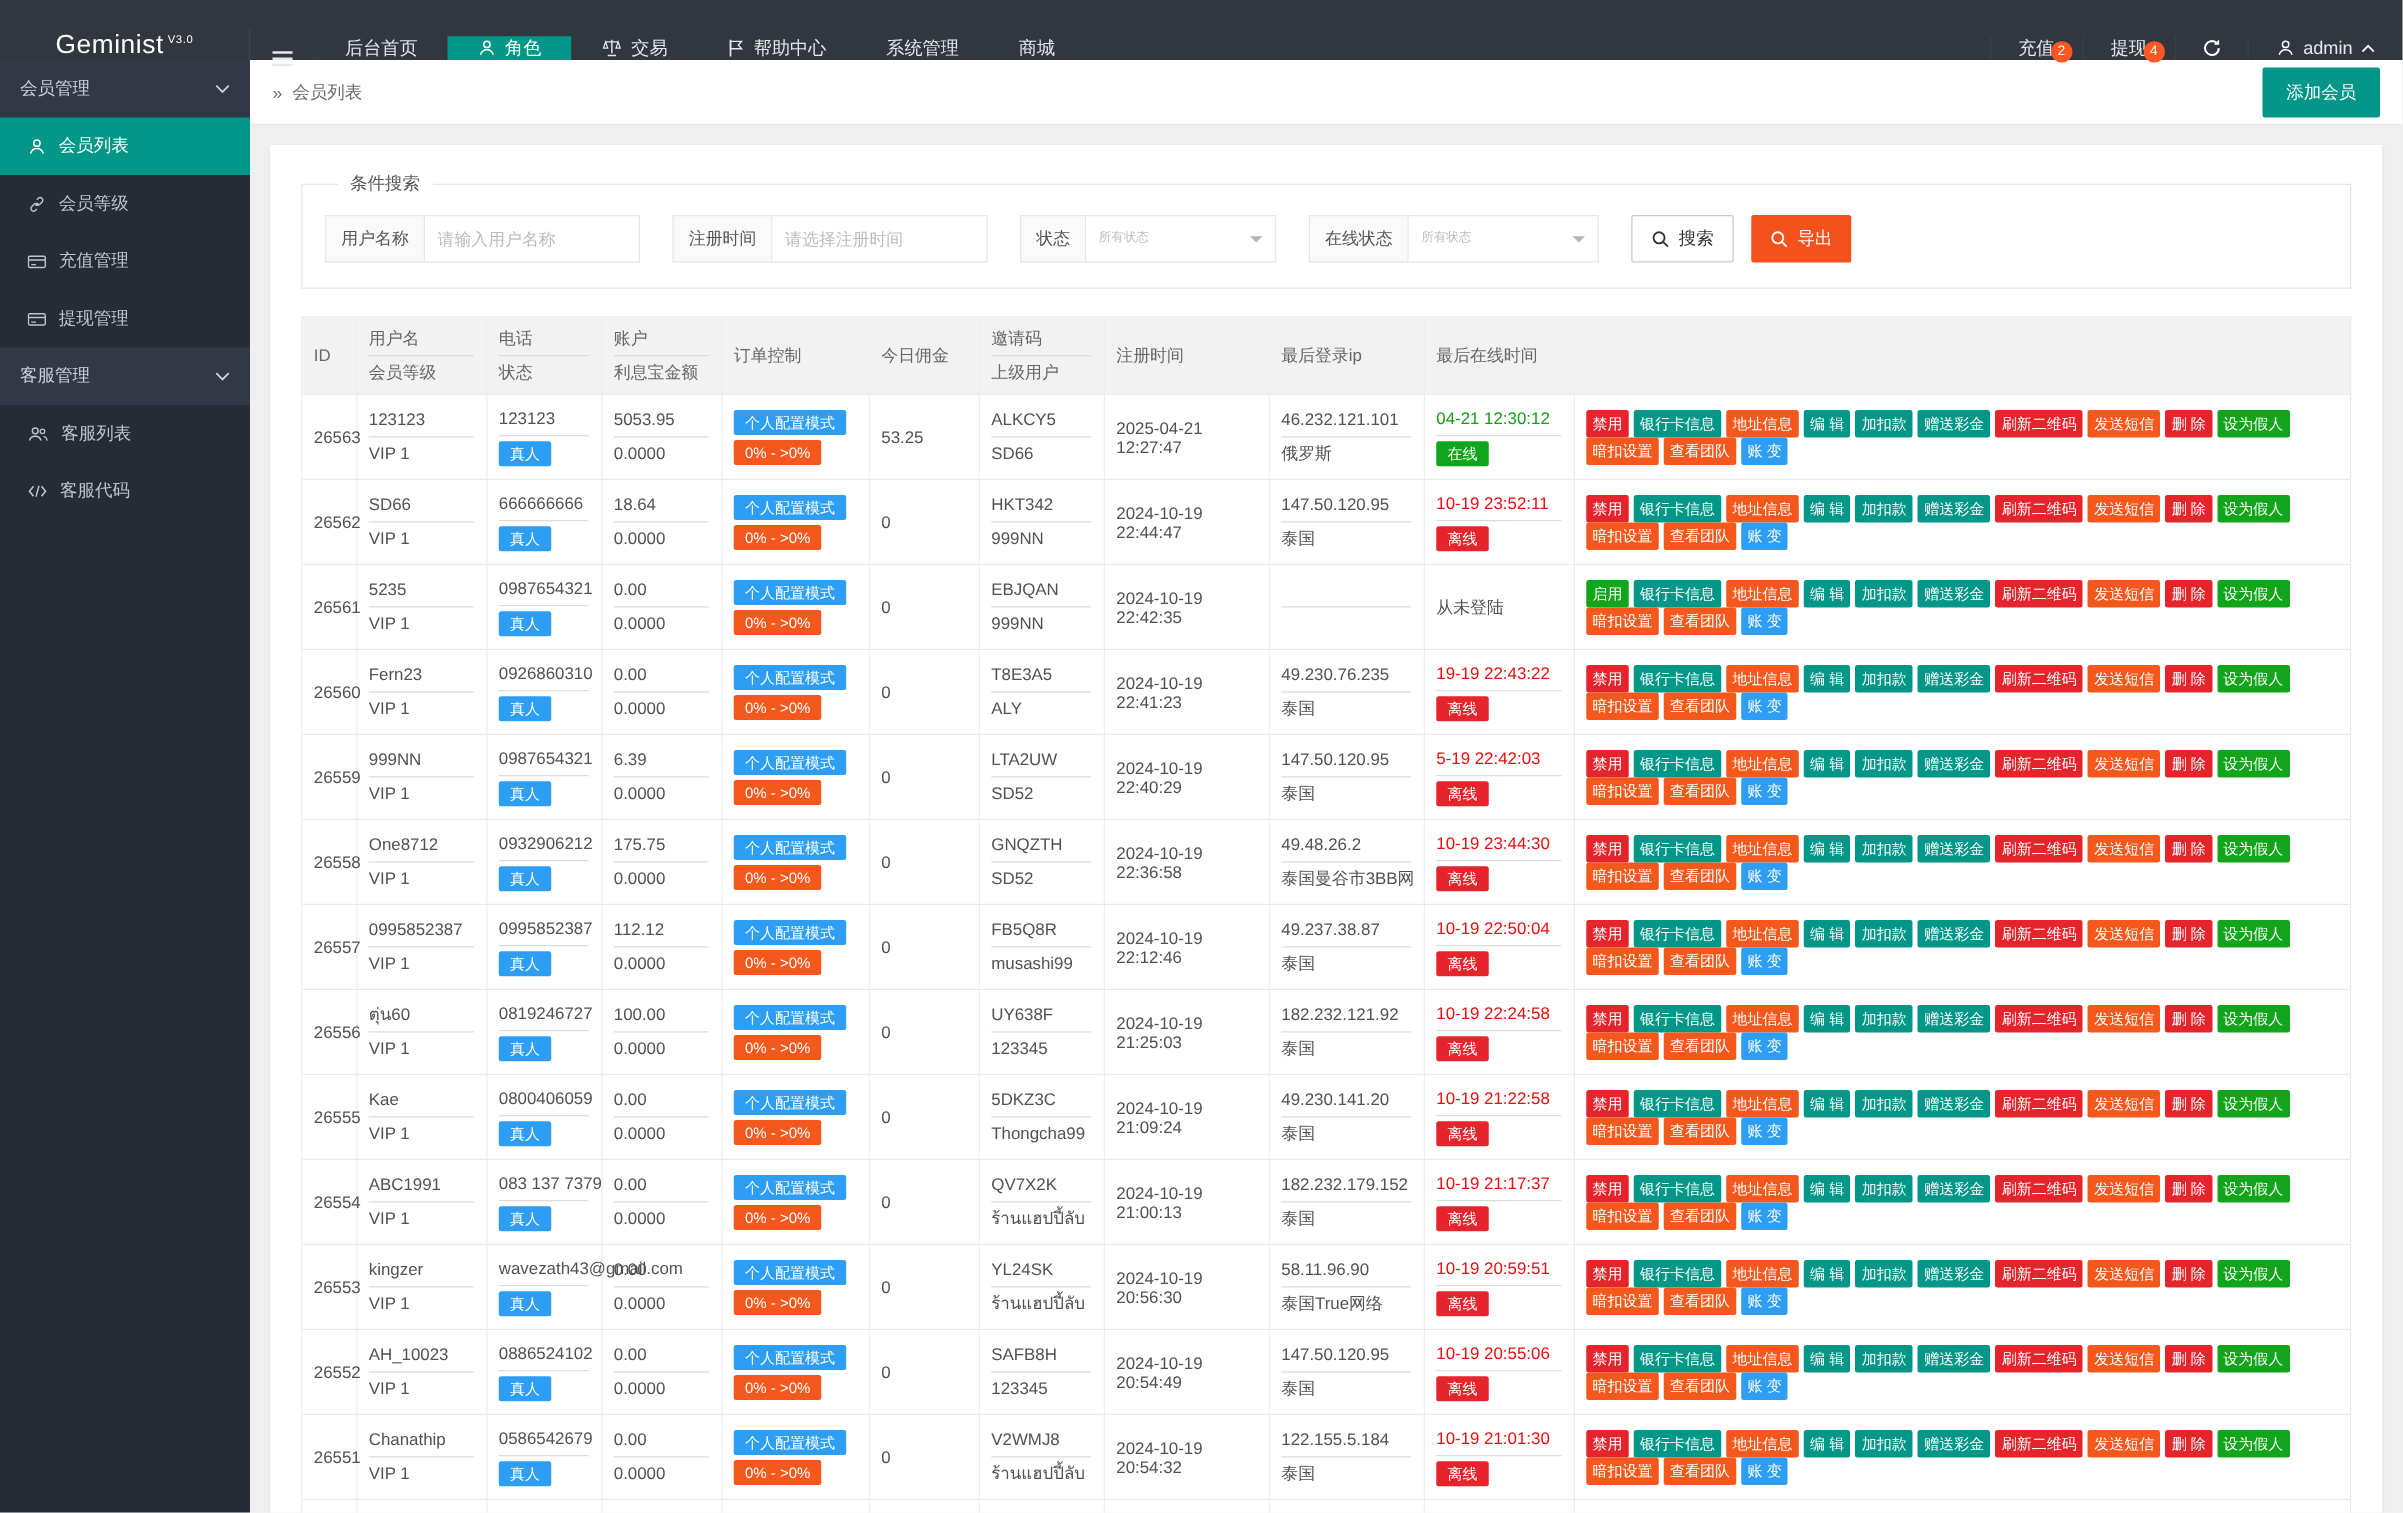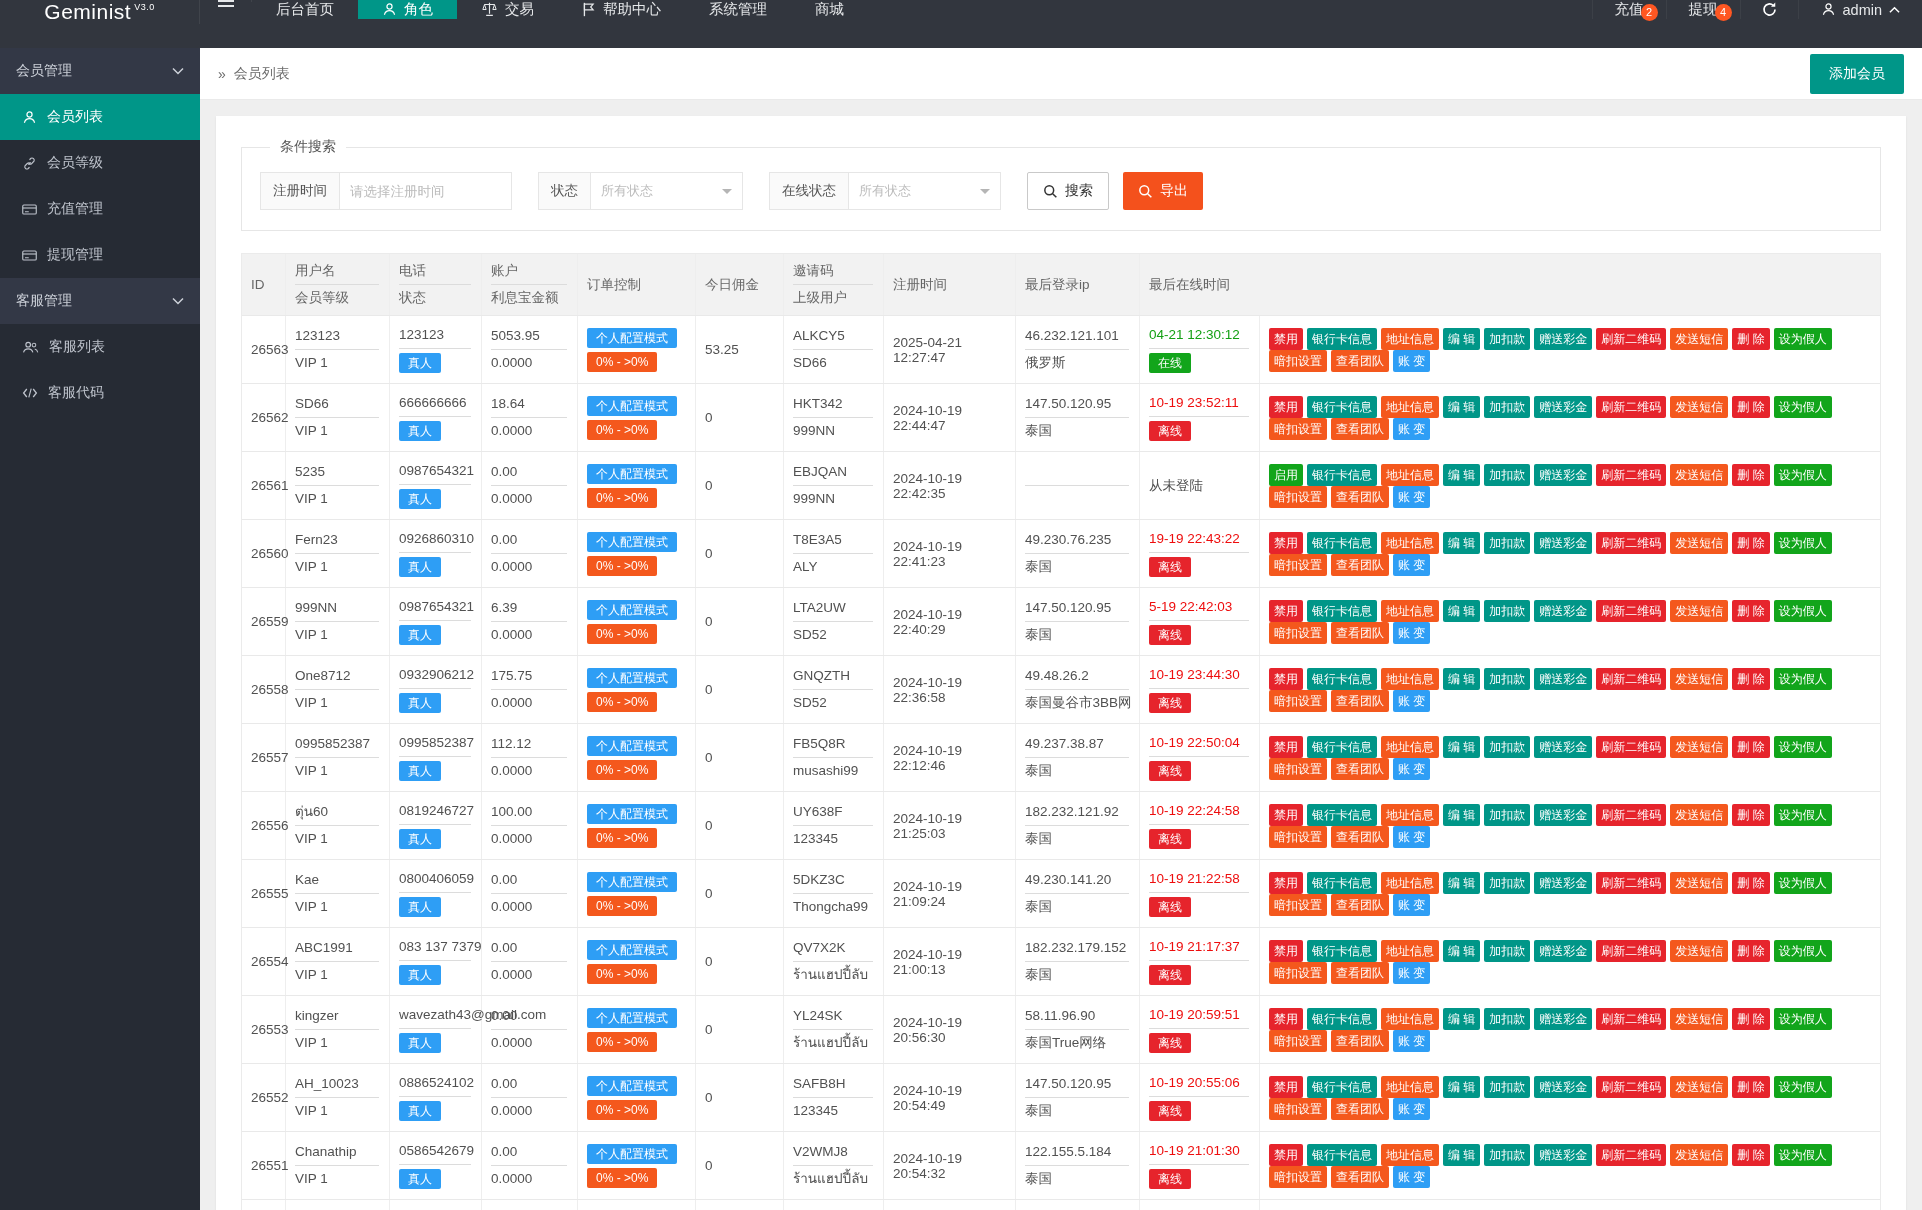--- a/index.html
+++ b/index.html
@@ -1,20 +1,20 @@
 <!DOCTYPE html>
 <html><head>
 <meta charset="utf-8">
 <style>
   * { margin:0; padding:0; box-sizing:border-box; }
   html,body { width:1922px; height:1210px; overflow:hidden; background:#efefef;
     font-family:"Liberation Sans","DejaVu Sans",sans-serif; }
   
   .topnav { position:absolute; top:0; left:0; right:0; height:48px; background:#32363e;
-    display:flex; align-items:flex-start; color:#e6e8ea; z-index:30; }
+    display:flex; align-items:flex-end; color:#e6e8ea; z-index:30; }
   .logo { width:200px; display:flex; align-items:center; justify-content:center;
     color:#fff; font-size:21px; letter-spacing:.5px; border-right:1px solid rgba(255,255,255,.07); }
   .logo sup { font-size:9px; margin-left:3px; margin-top:-10px; }
   .burger { width:52px; display:flex; align-items:center; justify-content:center;
     border-right:1px solid rgba(255,255,255,.07); cursor:pointer; }
   .burger span { display:block; width:16px; height:2px; background:#e6e8ea;
     box-shadow:0 5px 0 #e6e8ea, 0 -5px 0 #e6e8ea; }
   .navitem { display:flex; align-items:center; gap:7px; padding:0 24px; font-size:14.5px;
     cursor:pointer; color:#e6e8ea; }
   .navitem.active { background:#009688; color:#fff; }
@@ -48,21 +48,21 @@
   fieldset.search { border:1px solid #e6e6e6; padding:16px 18px 20px; margin:4px 0 22px; }
   fieldset.search legend { padding:0 10px; margin-left:10px; font-size:14px; color:#555; }
   .srow { display:flex; align-items:center; }
   .sgroupf { display:inline-flex; margin-right:26px; }
   .flabel { border:1px solid #e6e6e6; background:#fafafa; padding:0 12px; height:38px;
     line-height:36px; font-size:13.5px; color:#555; white-space:nowrap; }
   .finput { border:1px solid #e6e6e6; border-left:none; height:38px; width:172px;
     padding:0 10px; font-size:13.5px; color:#333; outline:none; }
   .finput::placeholder { color:#bcbcbc; }
   .fselect { position:relative; border:1px solid #e6e6e6; border-left:none; height:38px; width:152px;
-    padding:0 10px; font-size:13px; color:#bcbcbc; line-height:36px; cursor:pointer; background:#fff; }
+    padding:0 10px; font-size:10px; color:#bcbcbc; line-height:36px; cursor:pointer; background:#fff; }
   .fselect .caret { position:absolute; right:10px; top:16px; width:0; height:0;
     border:5px solid transparent; border-top-color:#b5b5b5; }
   .btn-search { height:38px; padding:0 15px; background:#fff; border:1px solid #c9c9c9; border-radius:2px;
     font-size:14px; color:#333; display:inline-flex; align-items:center; gap:7px; cursor:pointer; margin-right:14px; }
   .btn-export { height:38px; padding:0 15px; background:#f4511c; border:none; border-radius:2px;
     font-size:14px; color:#fff; display:inline-flex; align-items:center; gap:7px; cursor:pointer; }
   
   .tbl { border:1px solid #ebebeb; margin-bottom:0; }
   .thead { display:flex; background:#f2f2f2; height:61px; }
   .trow { display:flex; min-height:68px; border-top:1px solid #e9e9e9; background:#fff; }
@@ -256,20 +256,24 @@
       <span>会员列表</span>
     </div>
     <button class="btn-add">添加会员</button>
   </div>
 
   <div class="card">
     <fieldset class="search">
       <legend>条件搜索</legend>
       <div class="srow" id="search-row">
           <div class="sgroupf">
+            <span class="flabel">用户名称</span>
+            <input class="finput" placeholder="请输入用户名称" style="">
+          </div>
+          <div class="sgroupf">
             <span class="flabel">注册时间</span>
             <input class="finput" placeholder="请选择注册时间" style="">
           </div>
           <div class="sgroupf">
             <span class="flabel">状态</span>
             <div class="fselect"><span>所有状态</span><span class="caret"></span></div>
           </div>
           <div class="sgroupf">
             <span class="flabel">在线状态</span>
             <div class="fselect"><span>所有状态</span><span class="caret"></span></div>

